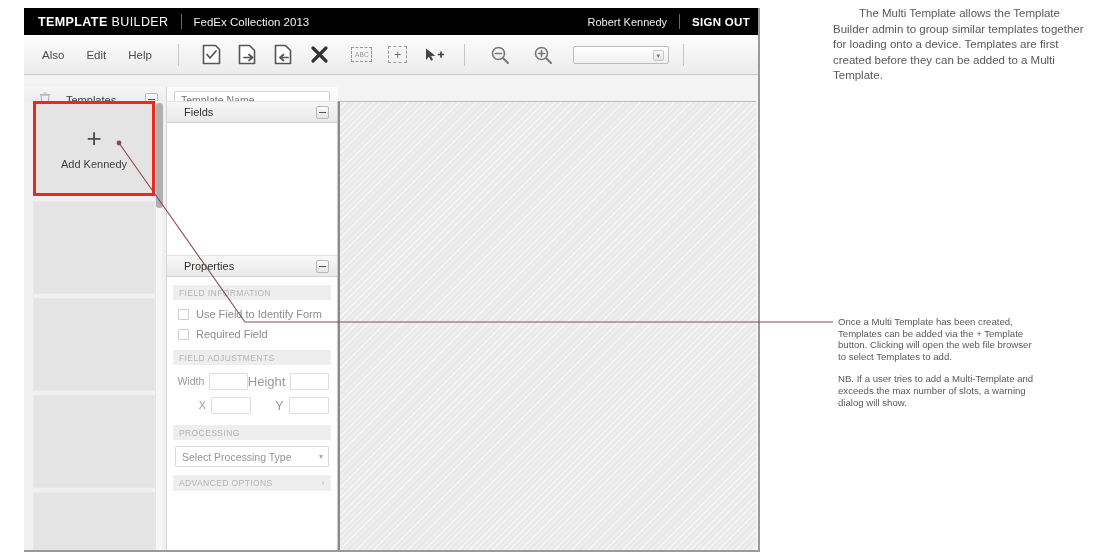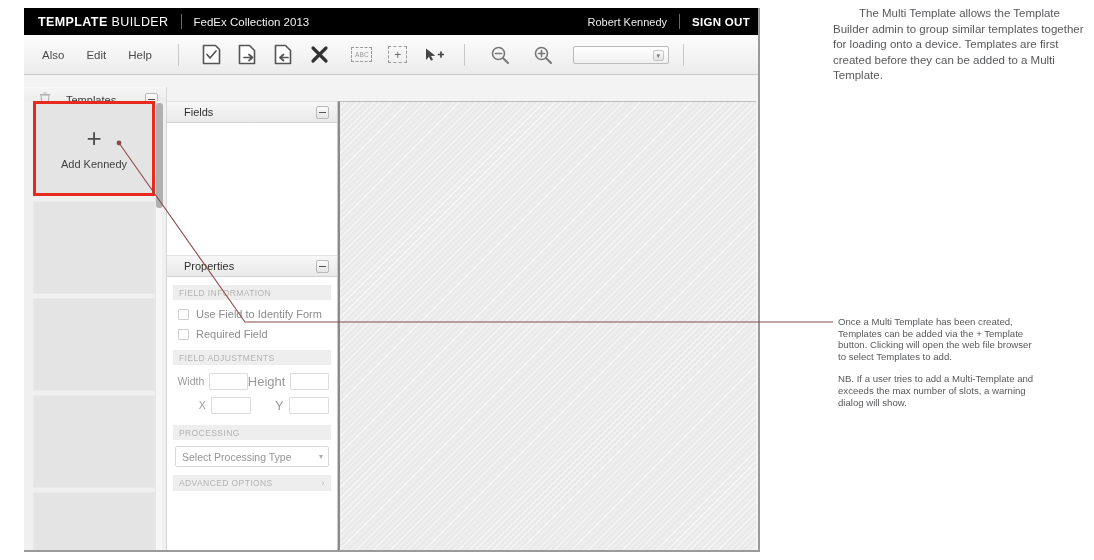--- a/index.html
+++ b/index.html
@@ -340,20 +340,23 @@
           <svg width="10" height="13" viewBox="0 0 10 13">
             <path d="M1 3h8l-.8 9.2H1.8z" fill="none" stroke="#6a6a6a" stroke-width="1.1"></path>
             <path d="M0.2 2.6h9.6M3.7 1h2.6" stroke="#6a6a6a" stroke-width="1.1" stroke-linecap="round"></path>
           </svg>
         </span>
         <span class="panel-title">Templates</span>
         <span class="collapse-btn">
             <i></i>
           </span>
       </div>
+      <div id="tplname-wrap">
+        <input class="tplname-input" type="text" placeholder="Template Name" style="">
+      </div>
     </div>
 
     <div id="rail">
       <div id="add-tpl">
         <div class="plus">+</div>
         <div class="lbl">Add Kennedy</div>
       </div>
 
       <div class="tpl-slot" style="top:100px;height:93px;"></div>
       <div class="tpl-slot" style="top:197px;height:93px;"></div>

